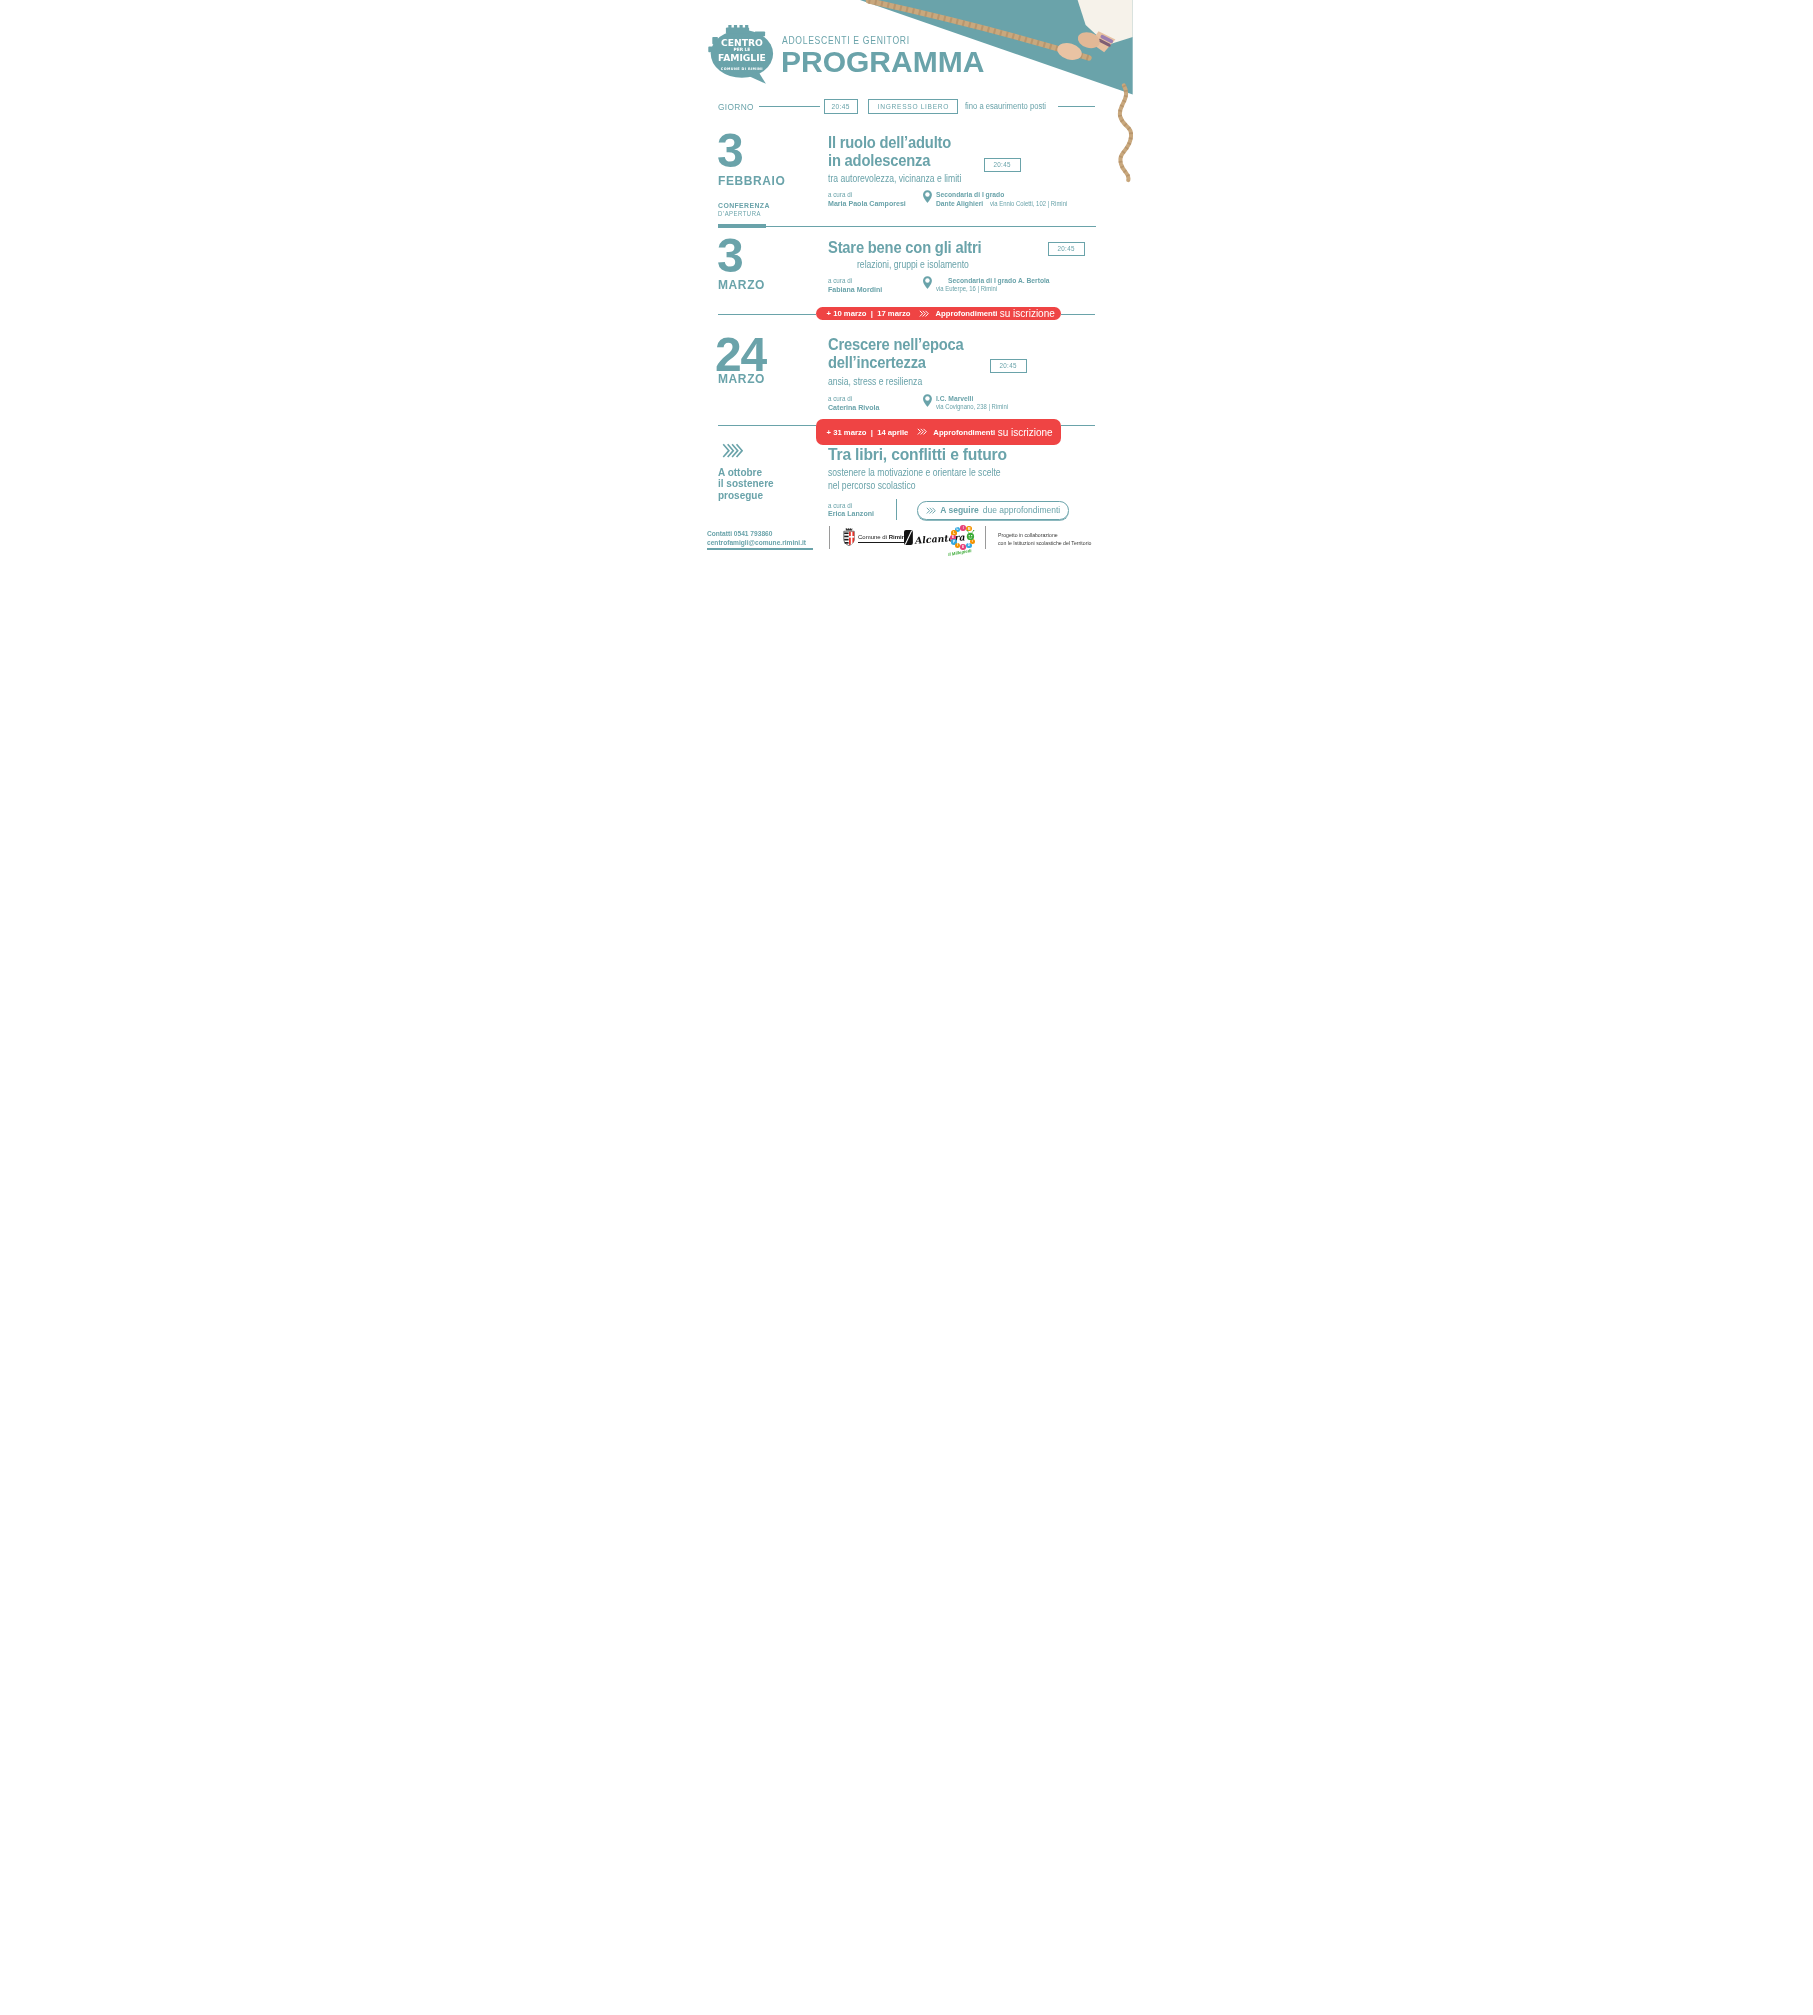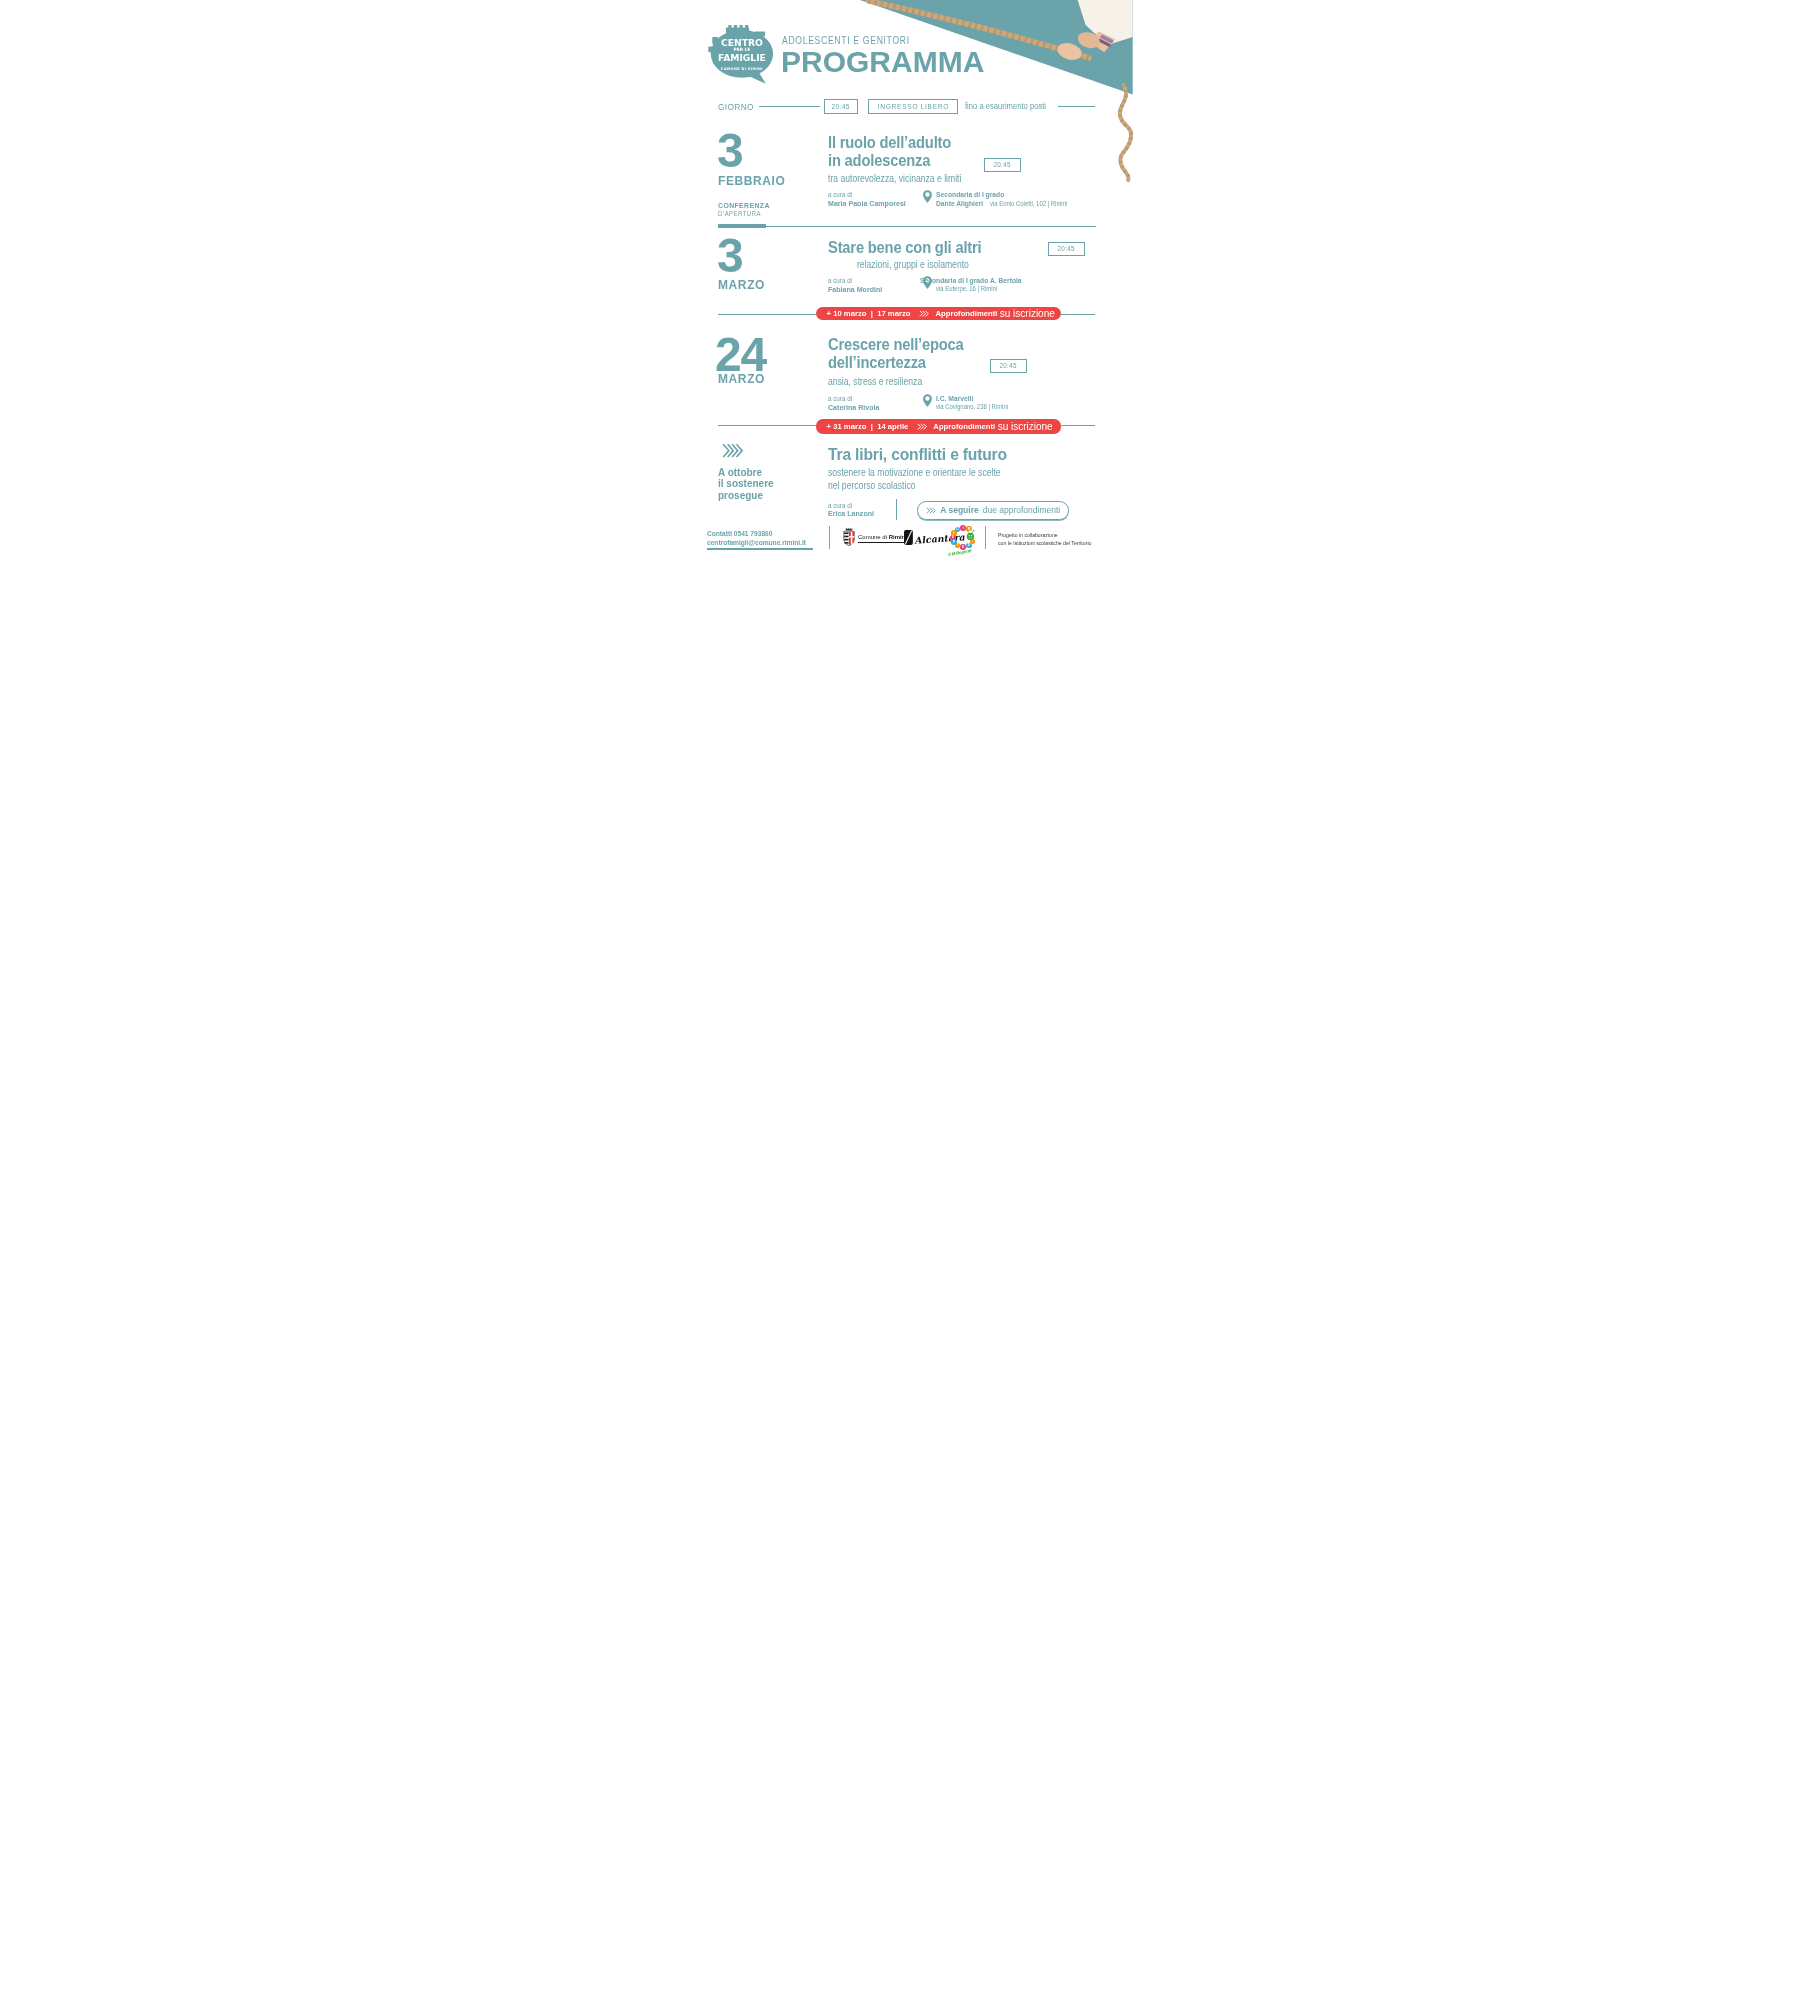--- a/index.html
+++ b/index.html
@@ -151,21 +151,21 @@
   <div class="abs" style="left:148px;top:276px;">
     <span class="smalllabel cx">a cura di</span>
   </div>
   <div class="abs" style="left:148px;top:285px;">
     <span class="curator cx92">Fabiana Mordini</span>
   </div>
   <svg class="abs" style="left:243px;top:276px;" width="8.9" height="13" viewBox="0 0 24 34">
     <path d="M12,0 C5.4,0 0,5.4 0,12 C0,21 12,34 12,34 C12,34 24,21 24,12 C24,5.4 18.6,0 12,0 Z" fill="#6AA3AA"></path>
     <circle cx="12" cy="11.5" r="6" fill="#ffffff"></circle>
   </svg>
-  <div class="abs" style="left:240px;top:276px;">
+  <div class="abs" style="left:268px;top:276px;">
     <span class="venue-b cx92">Secondaria di I grado A. Bertola</span>
   </div>
   <div class="abs" style="left:256px;top:285px;">
     <span class="venue-a cx">via Euterpe, 16 | Rimini</span>
   </div>
 
   <div class="abs hline" style="left:38px;top:314px;width:98px;"></div>
   <div class="abs pill" style="left:136px;top:307px;width:245px;height:13.3px;">
     <span class="dates">+ 10 marzo  |  17 marzo</span>
     <svg style="margin:0 5.6px 0 8.9px;" width="10.5" height="7.3" viewBox="0 0 26 18">
@@ -206,21 +206,21 @@
     <circle cx="12" cy="11.5" r="6" fill="#ffffff"></circle>
   </svg>
   <div class="abs" style="left:256px;top:394px;">
     <span class="venue-b cx92">I.C. Marvelli</span>
   </div>
   <div class="abs" style="left:256px;top:403px;">
     <span class="venue-a cx">via Covignano, 238 | Rimini</span>
   </div>
 
   <div class="abs hline" style="left:38px;top:425px;width:98px;"></div>
-  <div class="abs pill" style="left:136px;top:419px;width:245px;height:15px;">
+  <div class="abs pill" style="left:136px;top:419px;width:245px;height:26px;">
     <span class="dates">+ 31 marzo  |  14 aprile</span>
     <svg style="margin:0 5.6px 0 8.9px;" width="10.5" height="7.3" viewBox="0 0 26 18">
       <g stroke="#ffffff" stroke-width="2.4" fill="none">
         <polyline points="2,2 9,9 2,16"></polyline>
         <polyline points="9,2 16,9 9,16"></polyline>
         <polyline points="16,2 23,9 16,16"></polyline>
       </g>
     </svg>
     <span class="b">Approfondimenti</span>
     <span class="r" style="margin-left:2.4px;">su iscrizione</span>

